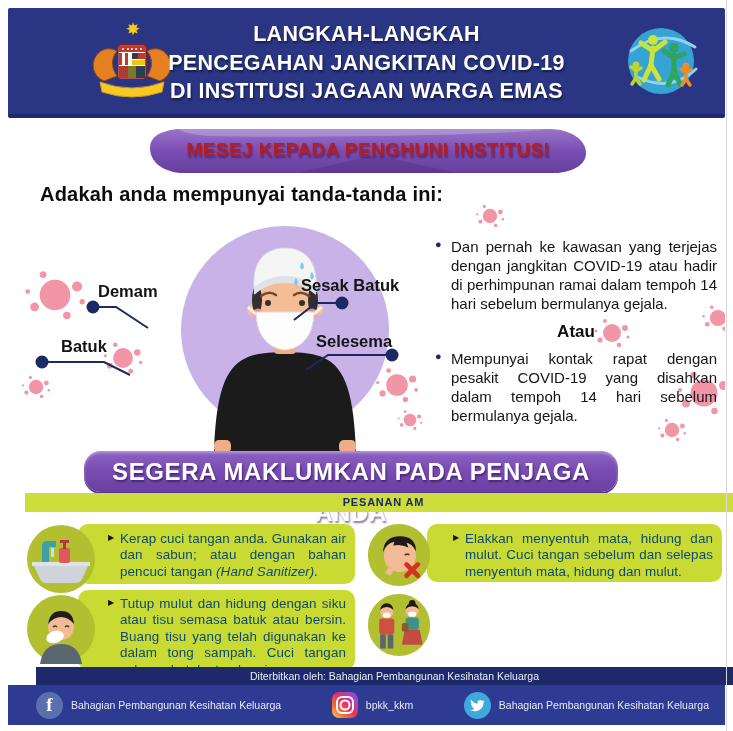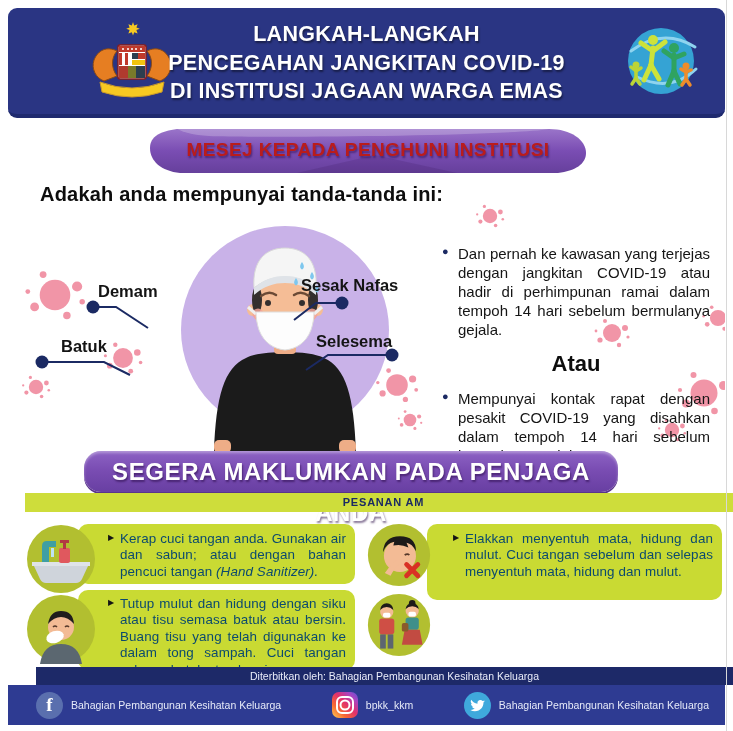--- a/index.html
+++ b/index.html
@@ -3,21 +3,21 @@
 <meta charset="utf-8">
 <style>
   html,body{margin:0;padding:0;background:#ffffff;}
   .poster{
     position:relative;width:733px;height:731px;background:#ffffff;
     font-family:"Liberation Sans", sans-serif;overflow:hidden;
   }
   
   .hdr{
     position:absolute;left:8px;top:8px;width:717px;height:110px;
-    background:#2a3583;border-radius:9px;border-bottom:4px solid #1f2a6e;
+    background:#2a3583;border-radius:2px;border-bottom:4px solid #1f2a6e;
     box-sizing:border-box;
   }
   .hdr-title{
     position:absolute;left:110px;right:110px;top:10px;height:90px;
     display:flex;flex-direction:column;justify-content:center;text-align:center;
     color:#ffffff;font-weight:bold;font-size:21.5px;line-height:1.32;
     letter-spacing:.3px;text-shadow:1px 2px 2px rgba(0,0,0,.45);
   }
   .arms{position:absolute;left:78px;top:13px;width:92px;height:84px;}
   .famlogo{position:absolute;right:22px;top:13px;width:92px;height:84px;}
@@ -37,25 +37,25 @@
   
   .diagram{position:absolute;left:8px;top:200px;width:717px;height:255px;}
   .symlabel{position:absolute;font-size:16.5px;font-weight:600;color:#141414;}
   .lbl-demam{left:98px;top:282px;}
   .lbl-batuk{left:50px;top:337px;margin-left:11px;}
   .lbl-sesak{left:301px;top:276px;}
   .lbl-selesema{left:316px;top:332px;}
   
   .rightcol{position:absolute;left:430px;top:232px;width:292px;color:#151515;}
   .rightcol p{
-    margin:12px;position:relative;padding-left:16px;font-size:15px;line-height:1.27;
+    margin:5px;position:relative;padding-left:16px;font-size:15px;line-height:1.27;
     text-align:justify;
   }
   .rightcol p::before{content:"●";position:absolute;left:0;top:1px;font-size:11px;color:#1b2a63;}
-  .atau{margin:9px 0 7px 0;text-align:center;font-weight:bold;font-size:22px;color:#0d0d0d;}
+  .atau{margin:9px 0 7px 0;text-align:center;font-weight:bold;font-size:17px;color:#0d0d0d;}
   
   .banner{
     position:absolute;left:84px;top:451px;width:534px;height:41px;
     background:linear-gradient(180deg,#8d63c4 0%,#7a4db3 45%,#683fa2 100%);
     border-radius:17px;box-shadow:0 2px 0 #5a348c, inset 0 2px 3px rgba(255,255,255,.35);
     text-align:center;line-height:41px;color:#ffffff;font-weight:bold;font-size:24px;
     letter-spacing:.6px;text-shadow:1px 2px 2px rgba(40,10,70,.55);
   }
   
   .pesanan{
@@ -69,21 +69,21 @@
     color:#0c4a6e;
   }
   .tip p{
     margin:0 0 5px 0;position:relative;padding-left:12px;font-size:13.4px;
     line-height:1.23;text-align:justify;letter-spacing:.1px;
   }
   .tip p::before{content:"▶";position:absolute;left:0;top:2px;font-size:8px;color:#141414;}
   .tip .it{font-style:italic;}
   .tip-l1{left:78px;top:524px;width:277px;height:60px;padding:7px 9px 0 30px;}
   .tip-l2{left:78px;top:590px;width:277px;height:80px;padding:6px 9px 0 30px;}
-  .tip-r1{left:427px;top:524px;width:295px;height:76px;padding:7px 9px 0 26px;}
+  .tip-r1{left:427px;top:524px;width:295px;height:58px;padding:7px 9px 0 26px;}
   .tip-r2{left:427px;top:586px;width:295px;height:80px;padding:7px 9px 0 26px;}
   .tipicon{position:absolute;}
   .icon-l1{left:26px;top:524px;width:70px;height:70px;}
   .icon-l2{left:26px;top:594px;width:70px;height:70px;}
   .icon-r1{left:366px;top:522px;width:66px;height:66px;}
   .icon-r2{left:366px;top:592px;width:66px;height:66px;}
   
   .pubstrip{
     position:absolute;left:8px;top:667px;width:717px;height:18px;background:#1d2968;
     text-align:center;line-height:18px;color:#e9ecf9;font-size:10.5px;margin-left:28px;
@@ -275,21 +275,21 @@
     <g fill="#1b2a63">
       <circle cx="85" cy="107" r="6.5"></circle>
       <circle cx="34" cy="162" r="6.5"></circle>
       <circle cx="334" cy="103" r="6.5"></circle>
       <circle cx="384" cy="155" r="6.5"></circle>
     </g>
   </svg>
 
   <span class="symlabel lbl-demam">Demam</span>
   <span class="symlabel lbl-batuk">Batuk</span>
-  <span class="symlabel lbl-sesak">Sesak Nafas</span>
+  <span class="symlabel lbl-sesak">Sesak Batuk</span>
   <span class="symlabel lbl-selesema">Selesema</span>
 
   <div class="rightcol">
     <p>Dan pernah ke kawasan yang terjejas dengan jangkitan COVID-19 atau hadir di perhimpunan ramai dalam tempoh 14 hari sebelum bermulanya gejala.</p>
     <div class="atau">Atau</div>
     <p>Mempunyai kontak rapat dengan pesakit COVID-19 yang disahkan dalam tempoh 14 hari sebelum bermulanya gejala.</p>
   </div>
 
   <div class="banner">SEGERA MAKLUMKAN PADA PENJAGA ANDA</div>
 

